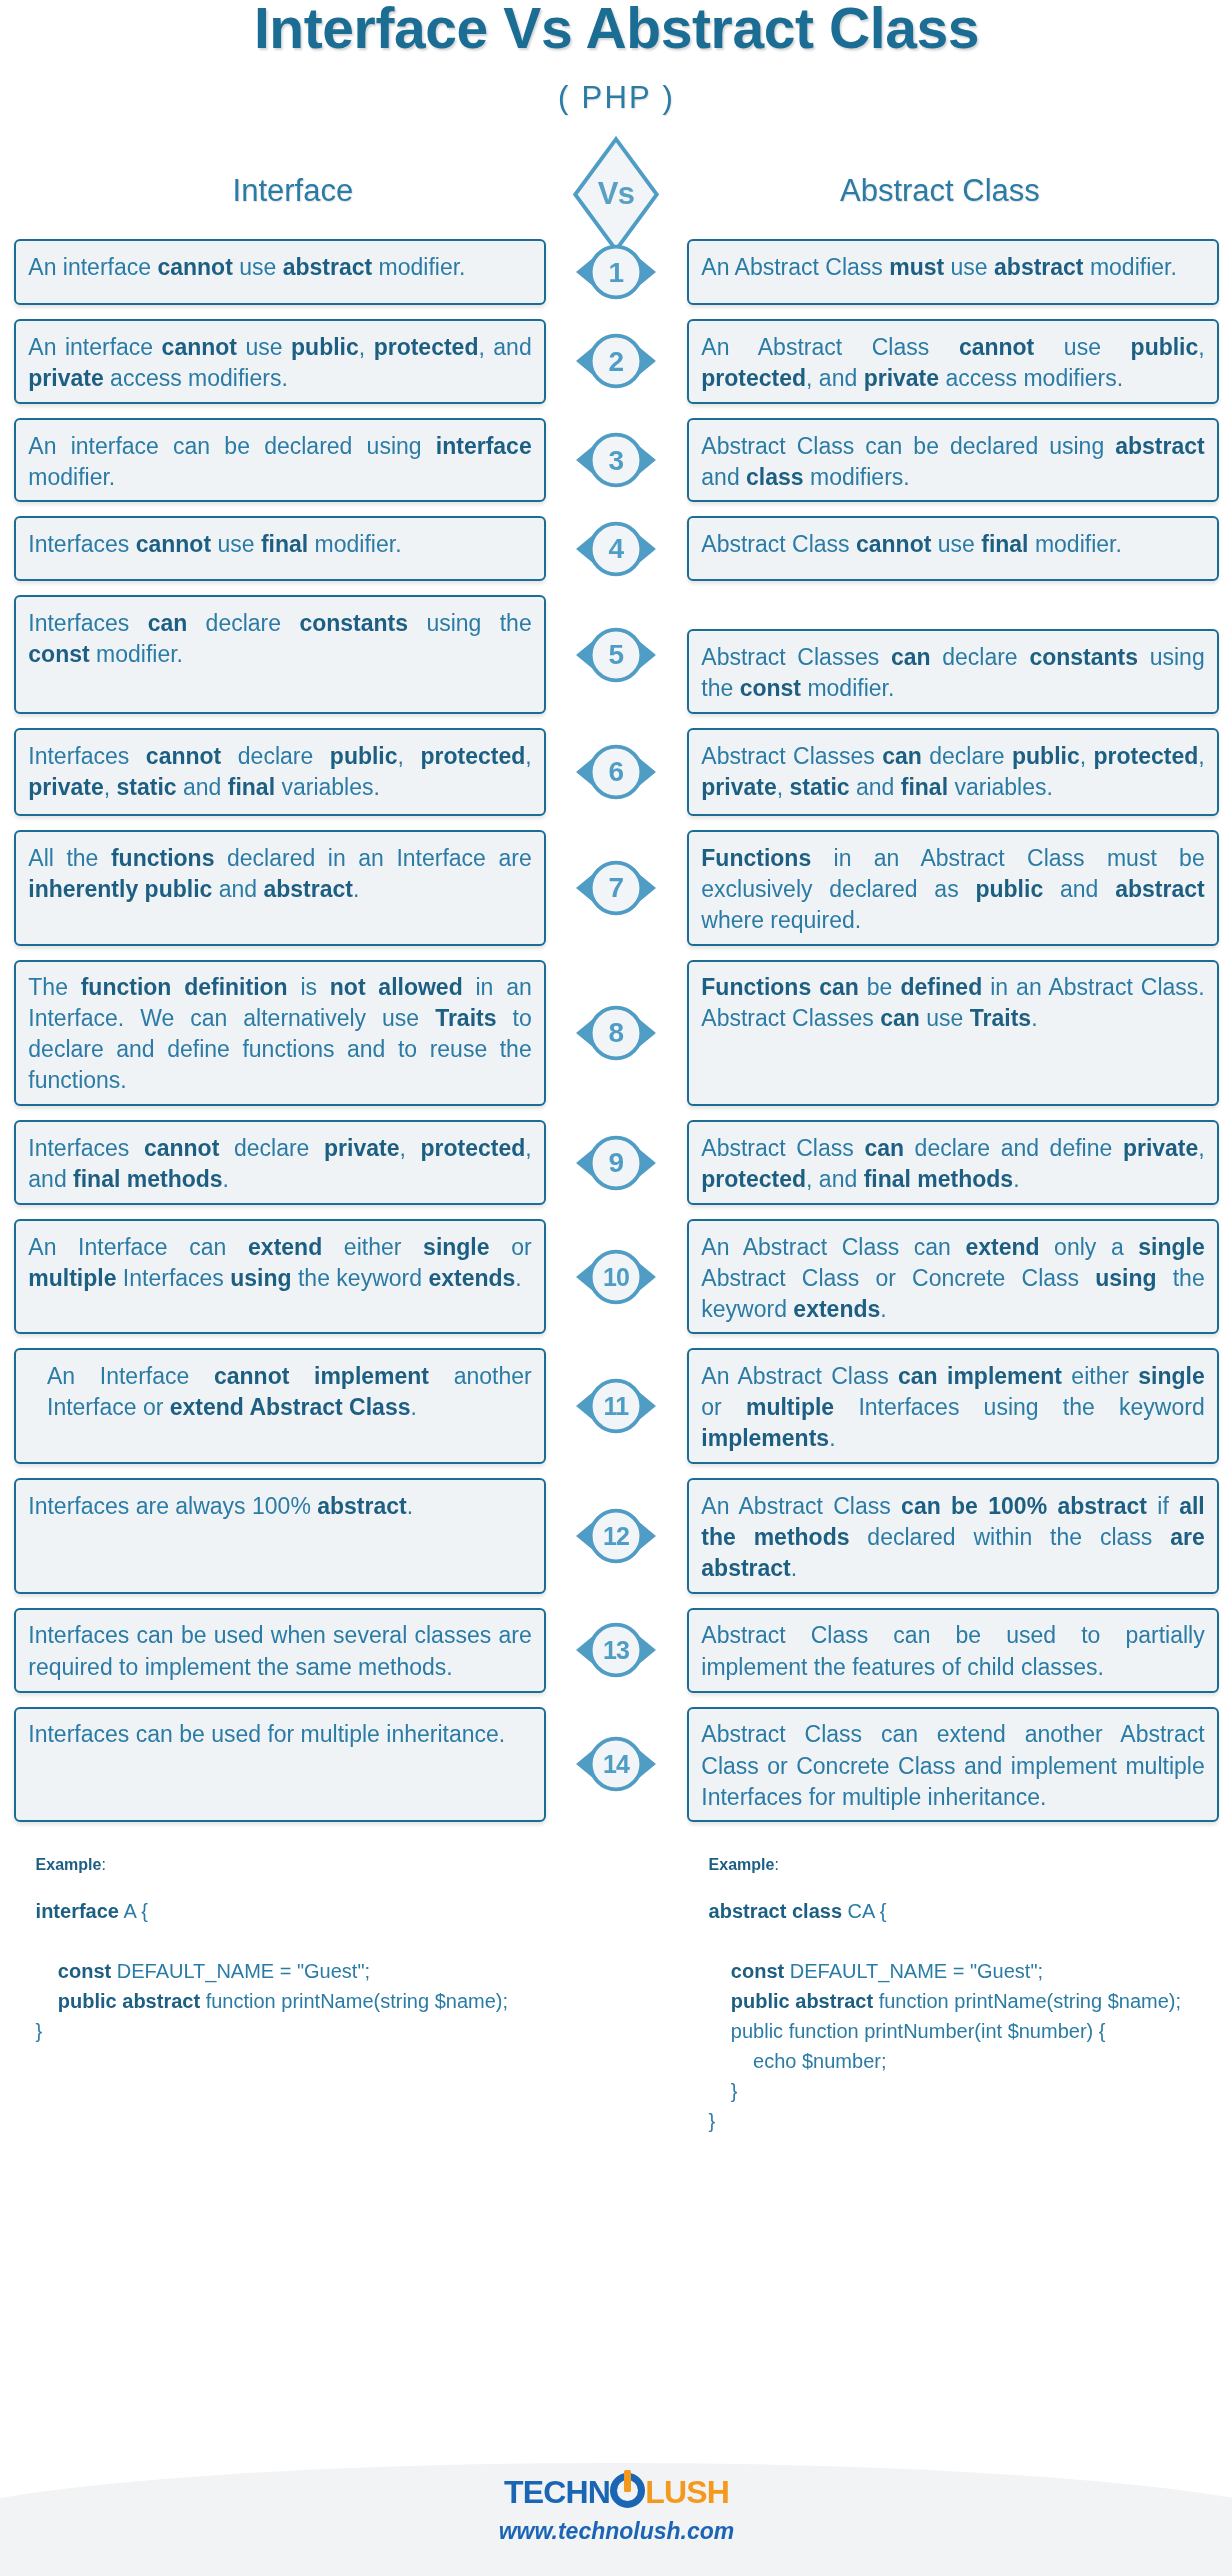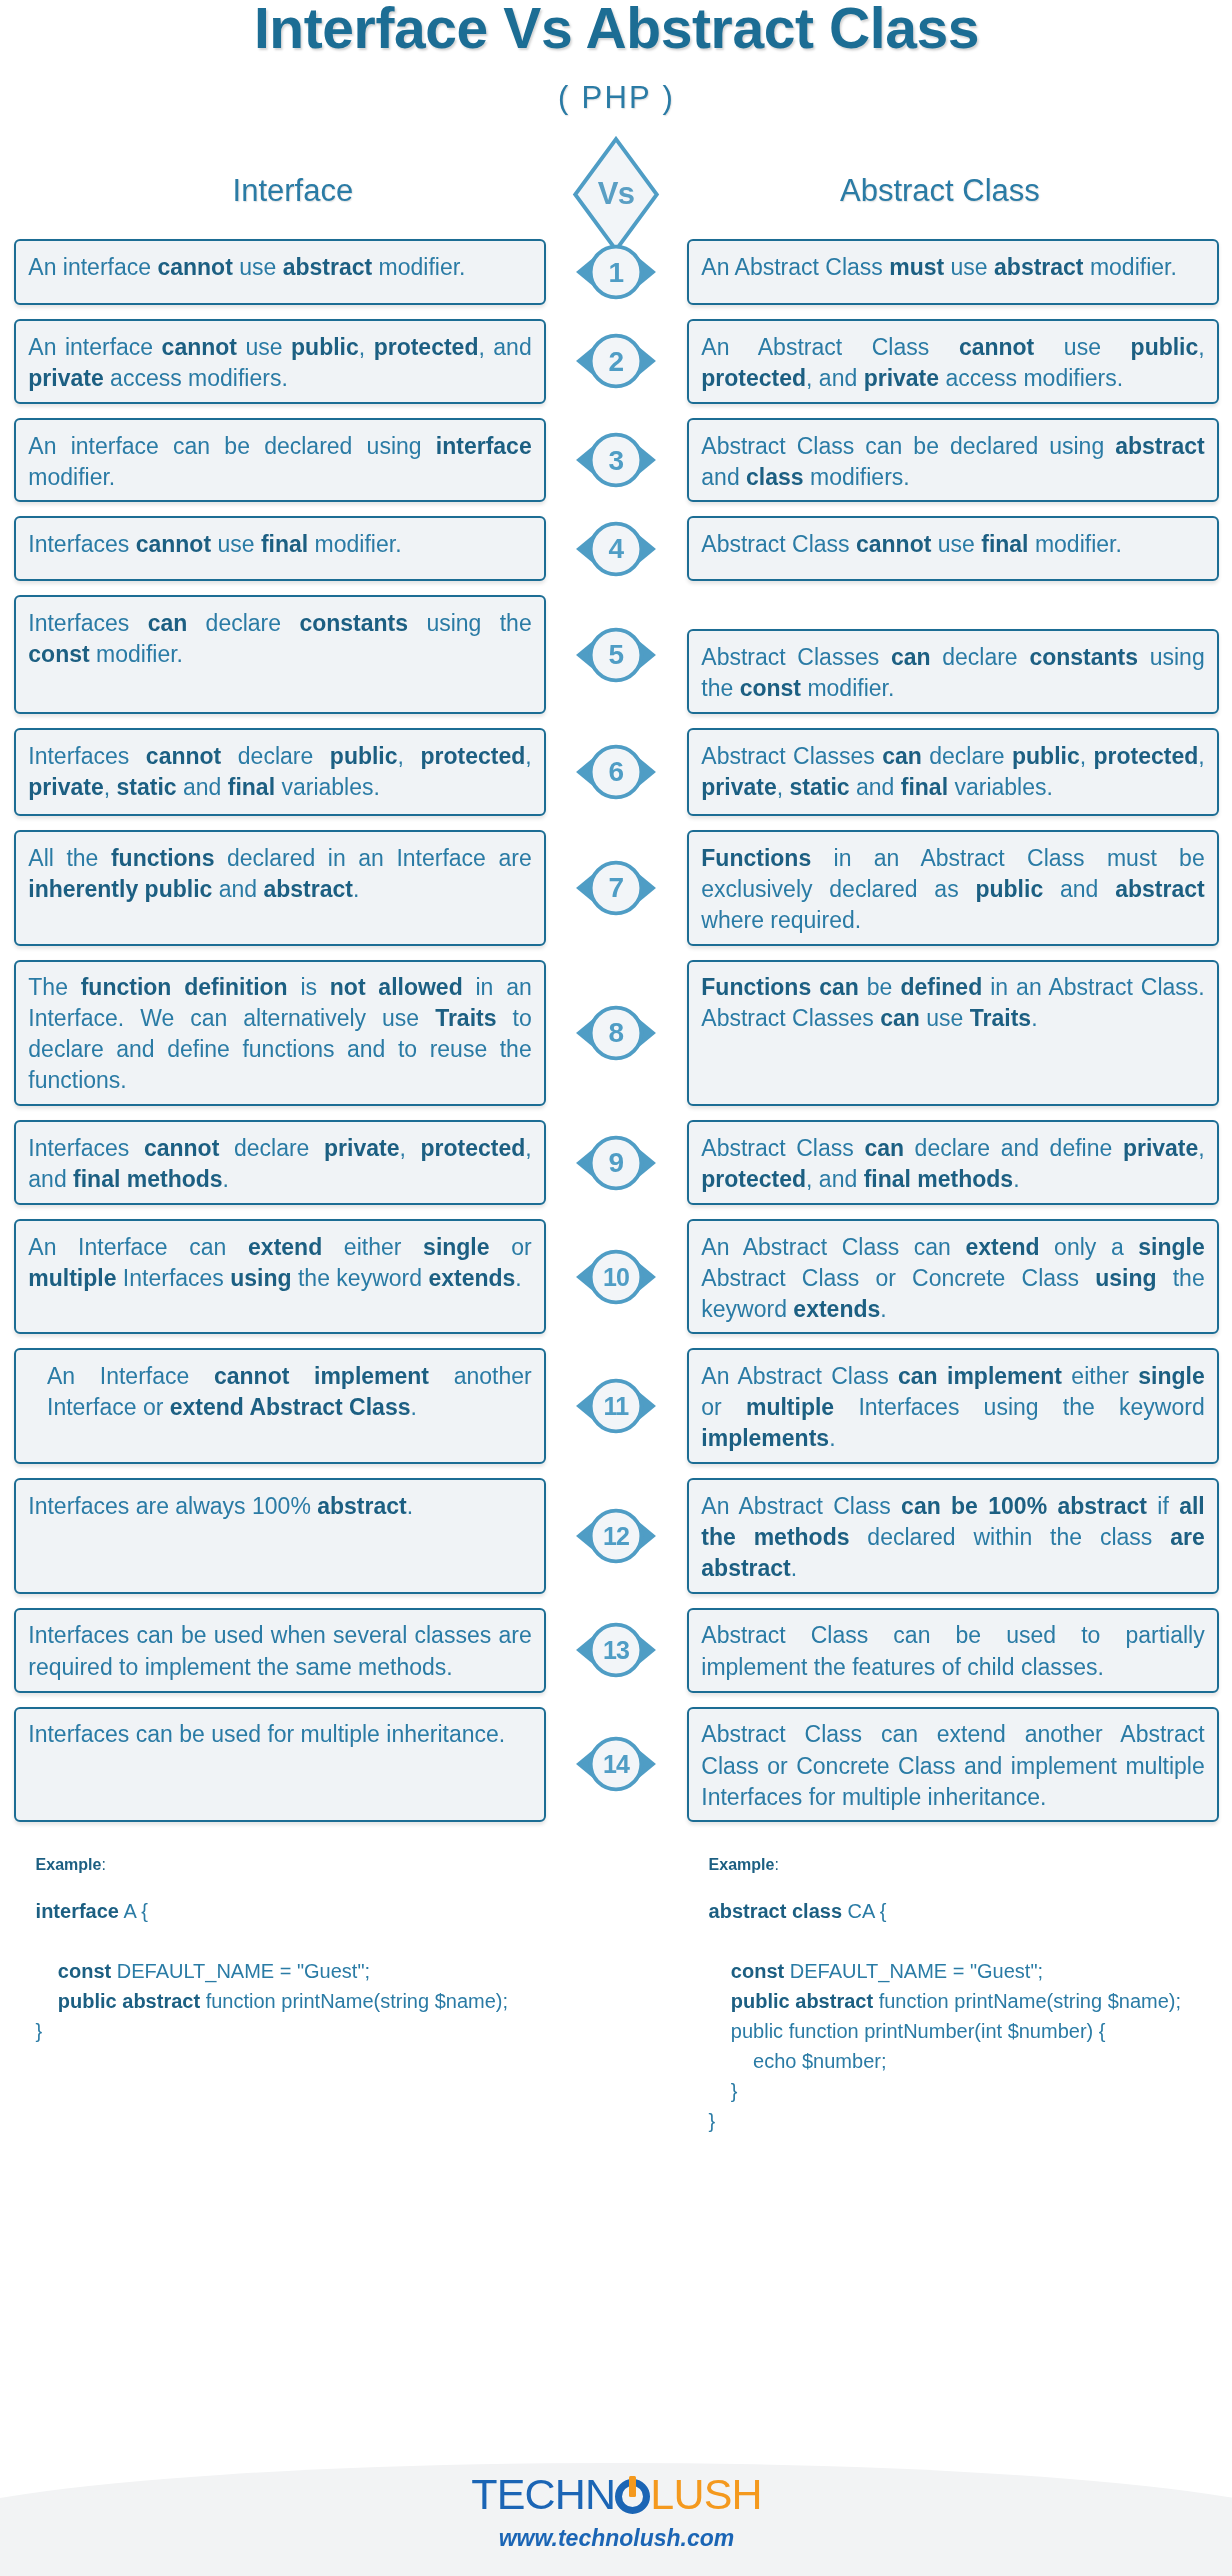--- a/index.html
+++ b/index.html
@@ -170,22 +170,22 @@
     width: 1418px; height: 324px;
     background: #f2f3f4;
     border-radius: 50% 50% 0 0 / 69px 69px 0 0;
   }
   .footer-inner {
     position: relative;
     text-align: center;
     padding-top: 32px;
   }
   .logo {
-    font-size: 43px;
-    font-weight: normal;
+    font-size: 32px;
+    font-weight: bold;
     letter-spacing: -0.8px;
     line-height: 1;
     display: inline-block;
     text-align: right;
   }
   .logo .t1 { color: #1b65b5; }
   .logo .t2 { color: #f4991e; }
   .logo .pw {
     display: inline-block;
     position: relative;

